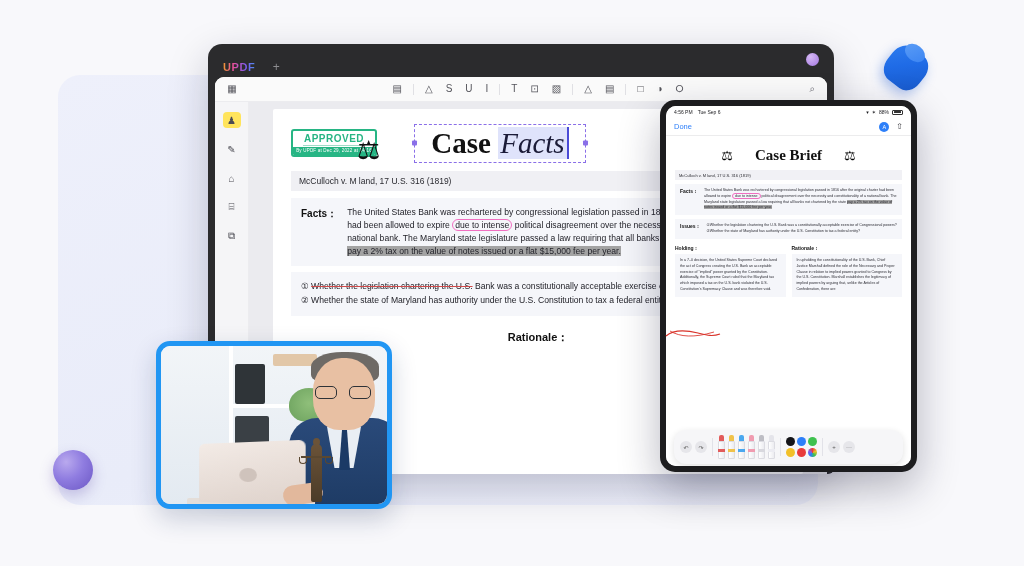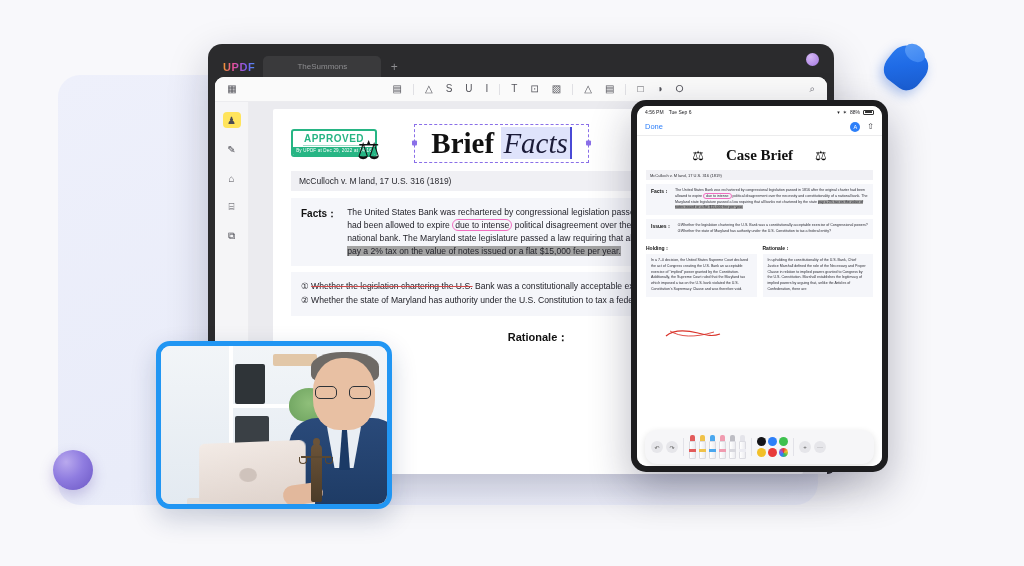--- a/index.html
+++ b/index.html
@@ -119,21 +119,21 @@
   .sec-label { font-size: 10px; font-weight: bold; color: #111; white-space: nowrap; padding-top: 1px; }
   .sec-text { font-size: 8.6px; line-height: 1.52; color: #23232a; }
   .hl-cyan { background: #a3a3a3; }
   .hl-pink { border: 1px solid #f06fc0; border-radius: 9px; padding: 0 2px; }
   .strike { text-decoration: line-through; text-decoration-color: #d04a4a; }
   .sec2 { background: #f5f6fa; padding: 8px 10px; margin-top: 6px; font-size: 8.6px; line-height: 1.6; color: #23232a; }
   .rationale-lbl { text-align: center; font-size: 11px; font-weight: bold; color: #111; margin-top: 14px; }
 
   
   .ipad {
-    position: absolute; left: 631px; top: 100px; width: 257px; height: 372px;
+    position: absolute; left: 660px; top: 100px; width: 257px; height: 372px;
     background: #1d1d1f; border-radius: 15px; padding: 6px;
     box-shadow: 0 16px 42px rgba(20,20,50,.30);
   }
   .ipad-screen { width: 100%; height: 100%; background: #fff; border-radius: 10px; overflow: hidden;
                  display: flex; flex-direction: column; }
   .ip-status {
     height: 12px; display: flex; align-items: center; justify-content: space-between;
     padding: 0 8px; font-size: 5px; color: #1b1b1f; background: #fff;
   }
   .ip-status .left { display: flex; gap: 5px; }
@@ -232,23 +232,20 @@
   <div class="cyl">
     <div class="body"></div>
       <div class="cap"></div>
   </div>
 
   <div class="laptop">
 
     <div class="lp-titlebar">
       <span class="updf-logo">UPDF</span>
 
-      <div class="tab">
-        <span>TheSummons</span>
-      </div>
       <div class="tab-add">+</div>
       <div class="avatar"></div>
     </div>
 
     <div class="lp-screen">
 
       <div class="lp-toolbar">
         <div class="tb-left">
           <span class="tbi">▦</span>
         </div>
@@ -290,21 +287,21 @@
             <div class="doc-head">
               <div class="stamp">
                 <div class="st1">APPROVED</div>
                 <div class="st-line"></div>
                 <div class="st2">By UPDF at Dec 29, 2022 at 14:16</div>
               </div>
               <span class="scales">⚖</span>
               <div class="title-box">
                 <span class="handle h-l"></span>
                 <span class="handle h-r"></span>
-                <span class="t-case">Brief </span><span class="t-brief">Facts</span>
+                <span class="t-case">Case </span><span class="t-brief">Facts</span>
               </div>
             </div>
 
             <div class="cite-bar">McCulloch v. M land, 17 U.S. 316 (1819)</div>
 
             <div class="sec">
               <span class="sec-label">Facts：</span>
               <div class="sec-text"><span>The United States Bank was rechartered by congressional legislation passed in 1816 after the original charter had been allowed to expire </span><span class="hl-pink">due to intense</span><span> political disagreement over the necessity and constitutionality of a national bank. The Maryland state legislature passed a law requiring that all banks not chartered by the state </span><span class="hl-cyan">pay a 2% tax on the value of notes issued or a flat $15,000 fee per year.</span></div>
             </div>
 

